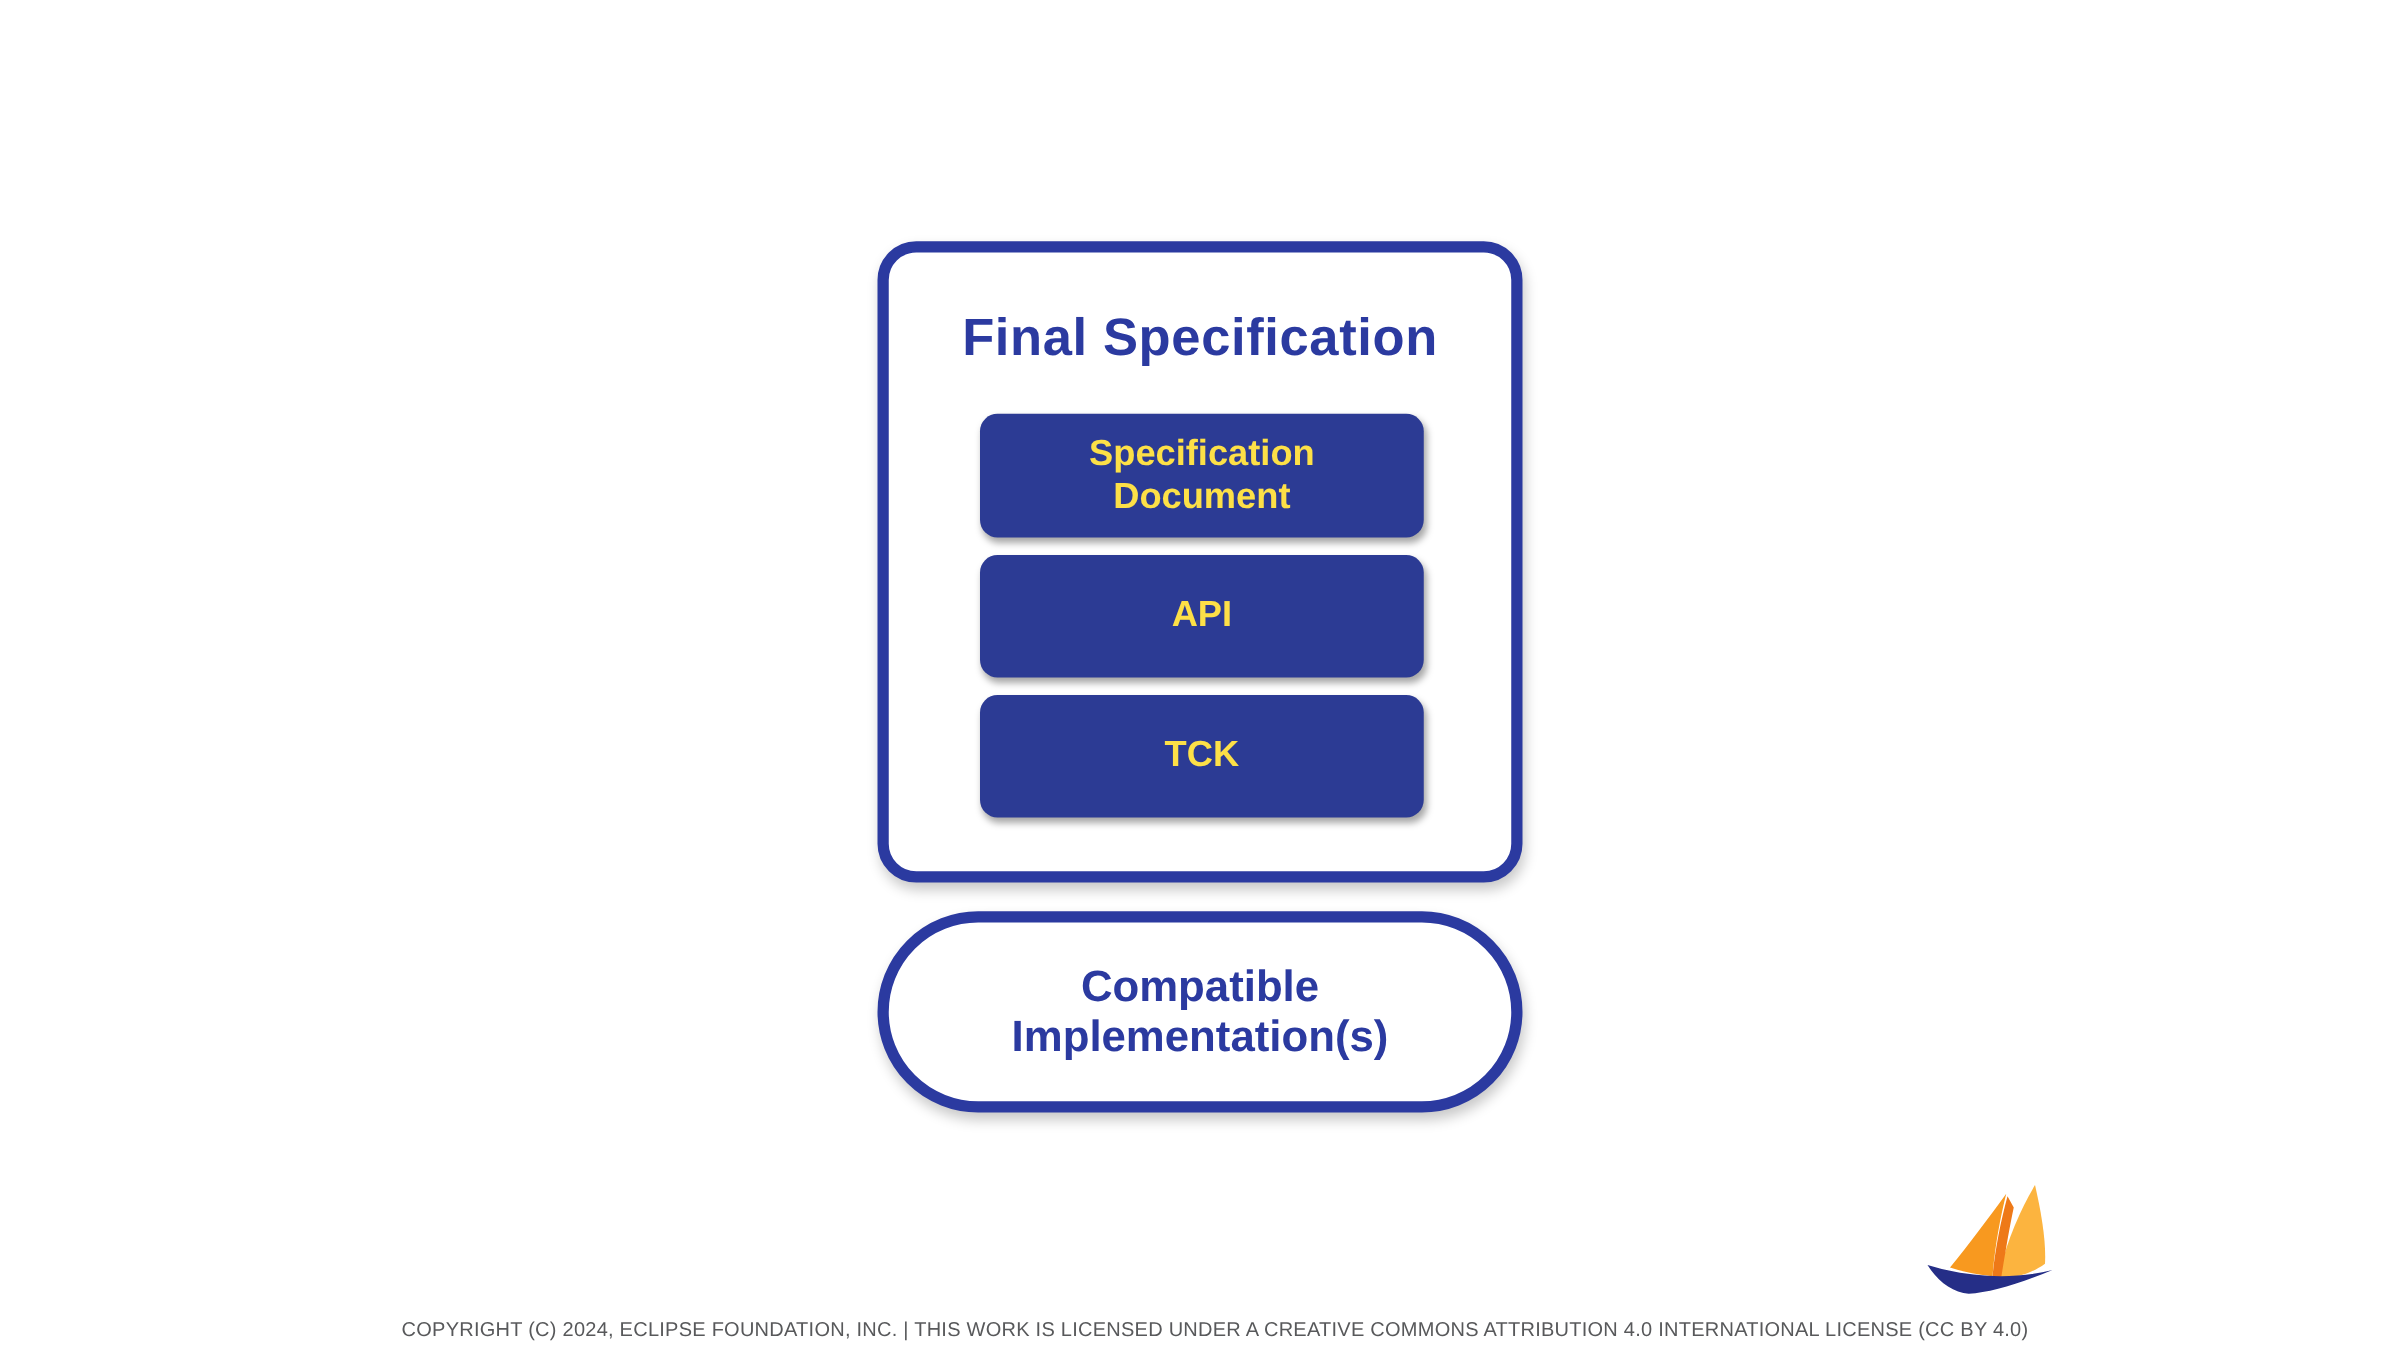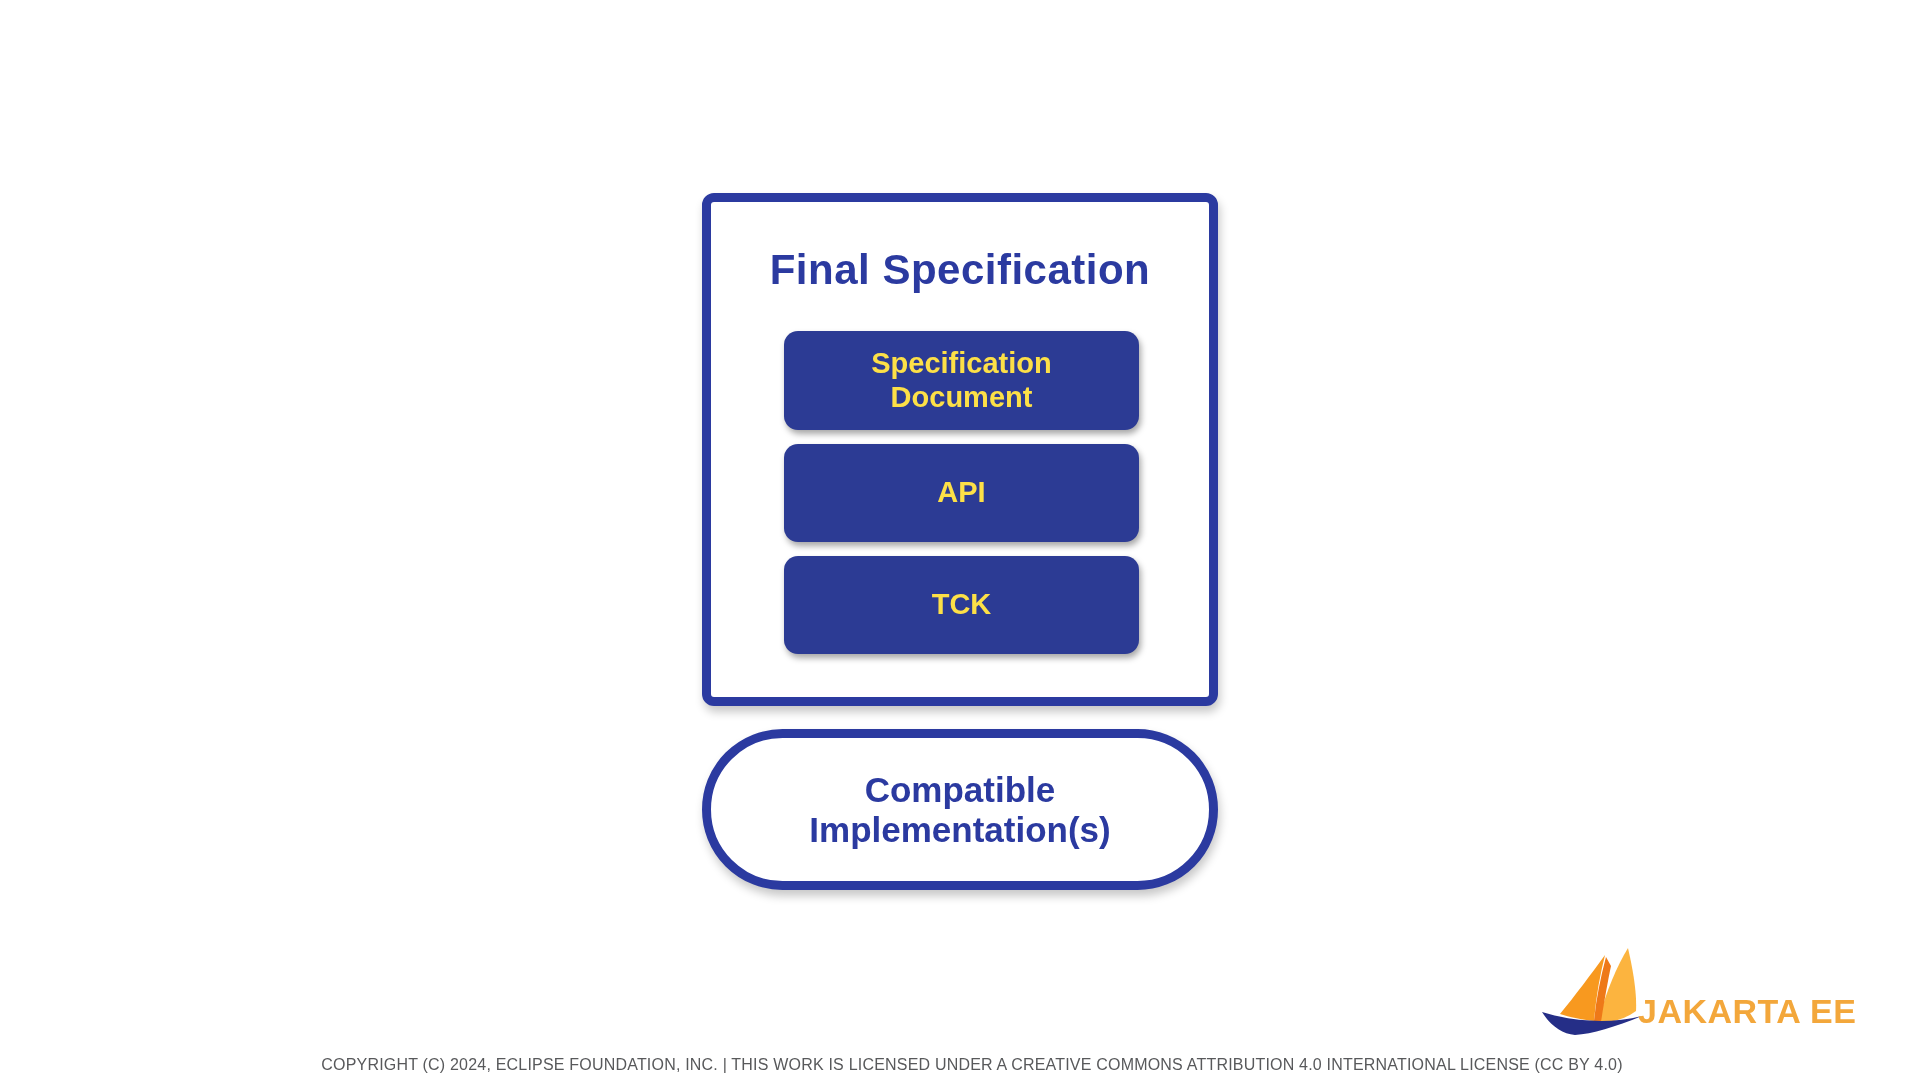--- a/index.html
+++ b/index.html
@@ -19,21 +19,21 @@
   
   .spec-container {
     position: absolute;
     left: 702px;
     top: 193px;
     width: 516px;
     height: 513px;
     box-sizing: border-box;
     background: #ffffff;
     border: 9px solid var(--primary-blue, #2B3AA0);
-    border-radius: 12px;
+    border-radius: 31px;
     box-shadow: 2px 6px 10px rgba(0,0,0,0.22);
   }
   .spec-title {
     position: absolute;
     left: 0;
     right: 0;
     top: 44px;
     text-align: center;
     font-size: 42px;
     font-weight: bold;
@@ -154,18 +154,17 @@
     <svg class="brand-mark" viewBox="0 0 150 115" xmlns="http://www.w3.org/2000/svg" aria-hidden="true">
 
       <path d="M98 13 C103 35 107 58 106 76 C95 84 81 88 68 88 C75 59 86 33 98 13 Z" style="fill: var(--sail-light, #FCB43F);"></path>
 
       <path d="M75 20 C62 38 44 62 30 79 C42 83 55 85 64 86 C66 62 70 40 75 20 Z" style="fill: var(--sail-mid, #F8991F);"></path>
 
       <path d="M76 22 C70 44 66 66 64 86 L71 87 C74 68 78 45 81 31 Z" style="fill: var(--sail-dark, #EE7918);"></path>
 
       <path d="M12 77 C20 90 32 99 45 100 C62 99 85 92 112 81 C80 89 45 87 12 77 Z" style="fill: var(--hull-navy, #252E87);"></path>
     </svg>
-    <div class="brand-text">JAKARTA EE</div>
   </div>
 
   <div class="footer">COPYRIGHT (C) 2024, ECLIPSE FOUNDATION, INC. | THIS WORK IS LICENSED UNDER A CREATIVE COMMONS ATTRIBUTION 4.0 INTERNATIONAL LICENSE (CC BY 4.0)</div>
 
 </div>
 
 </body></html>

